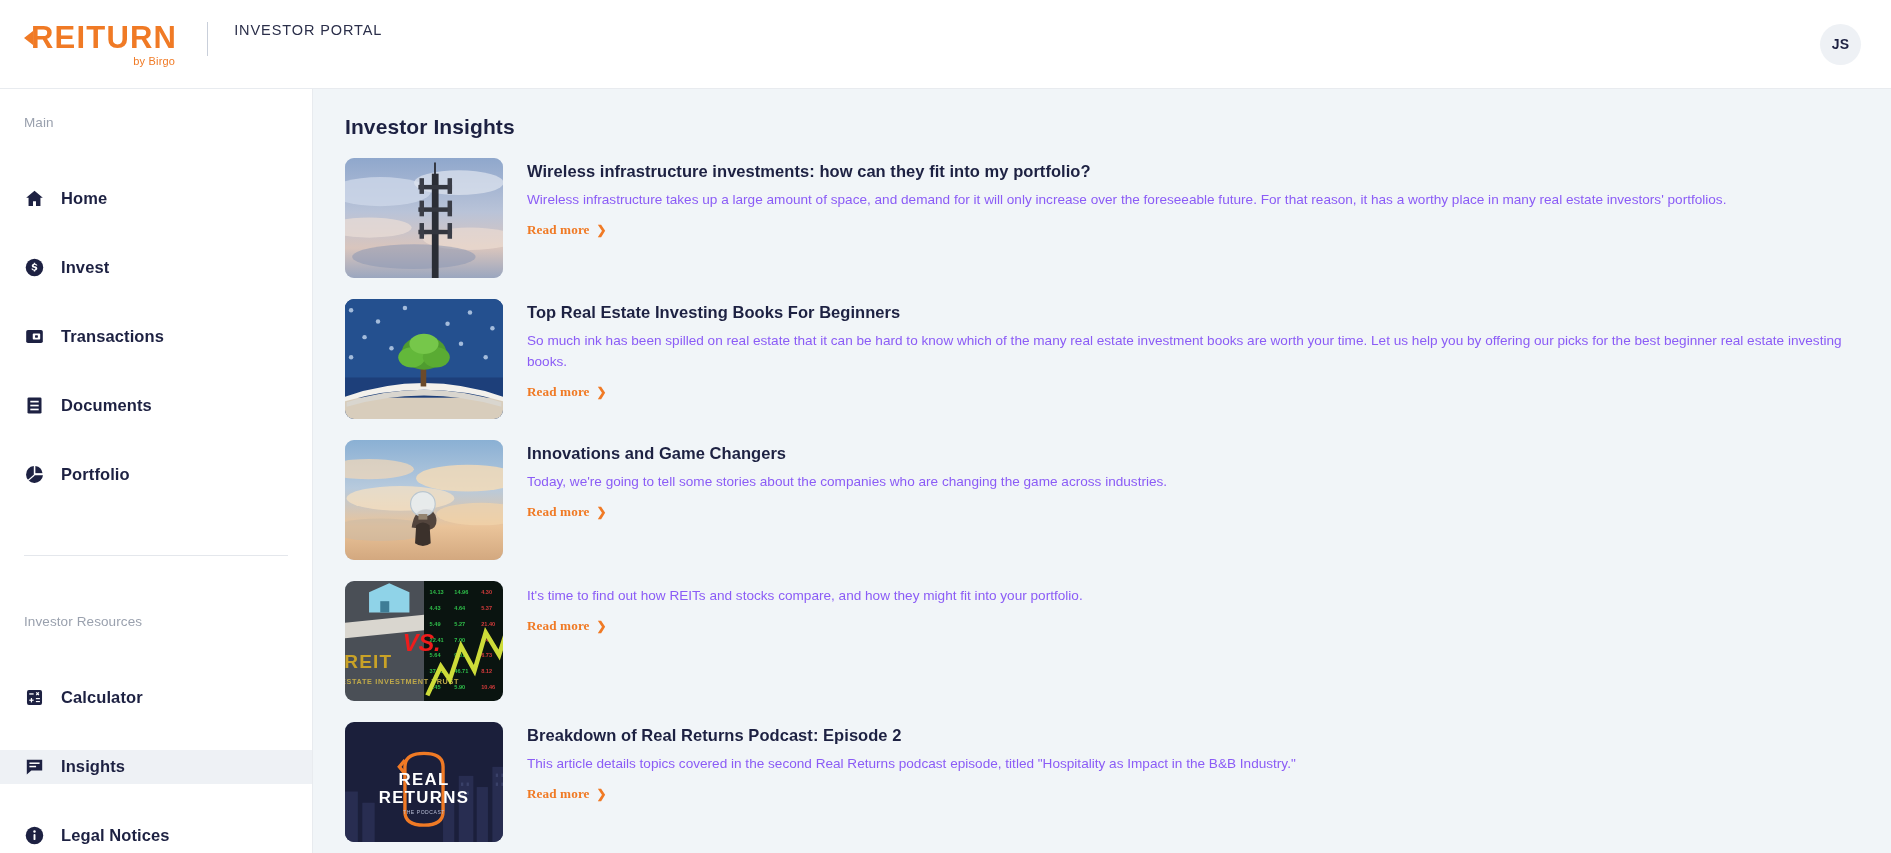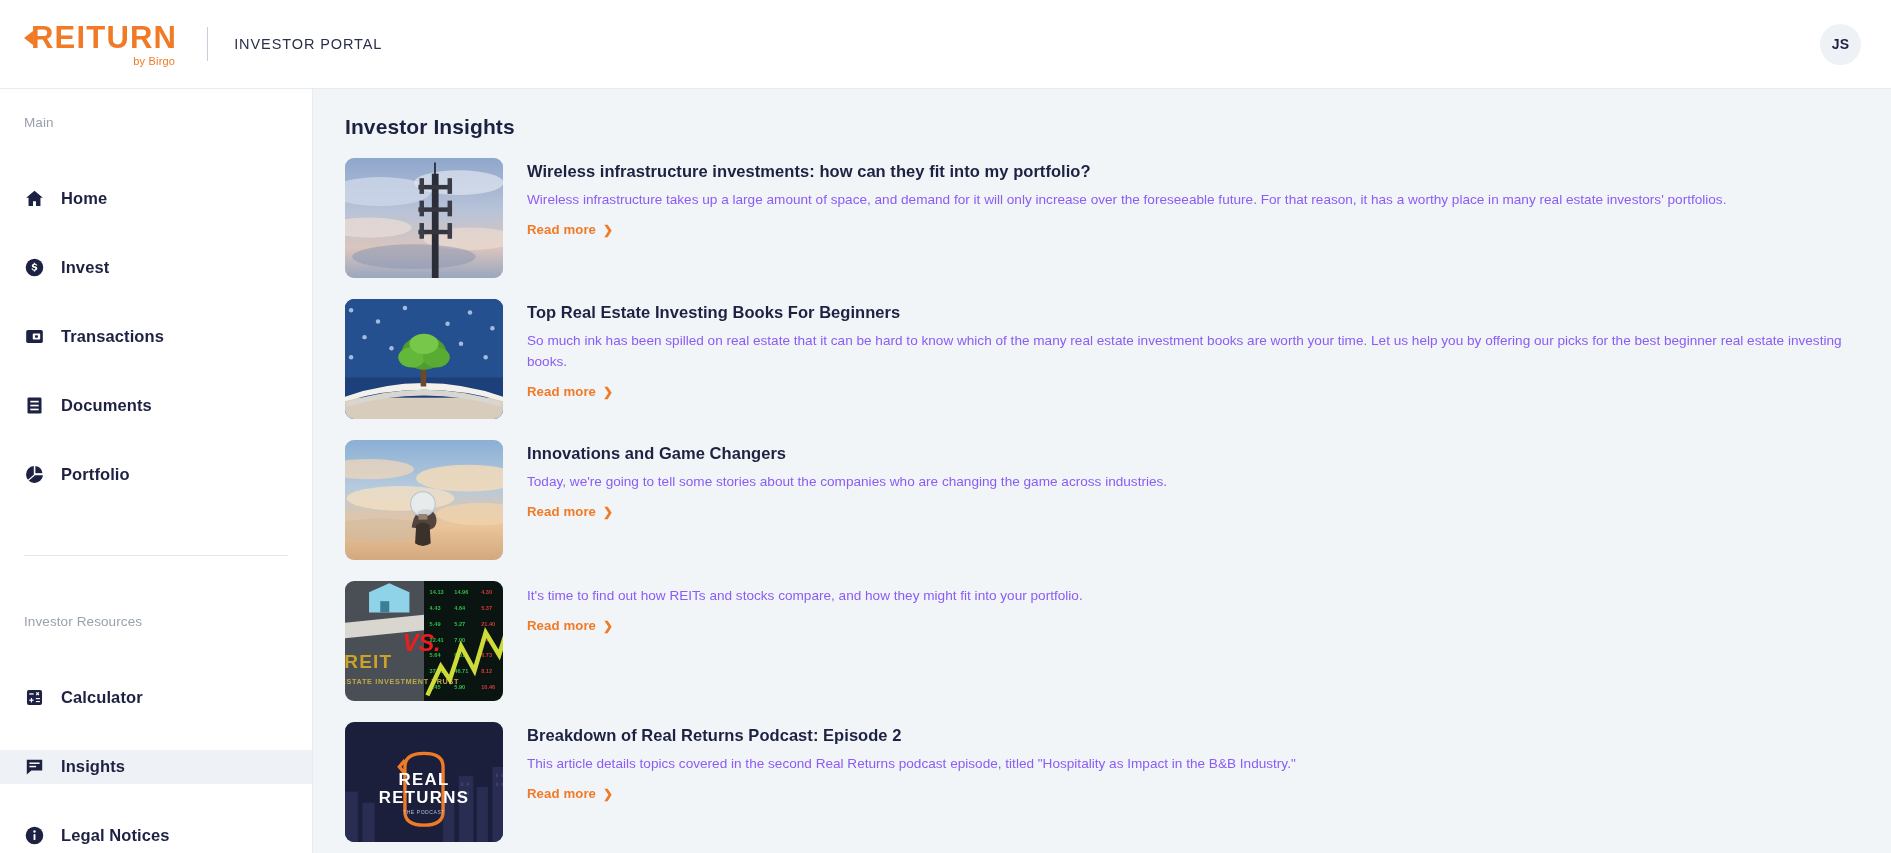--- a/index.html
+++ b/index.html
@@ -13,21 +13,21 @@
 
   
   .topbar {
     height: 89px; min-height: 89px;
     background: #ffffff;
     display: flex; align-items: center;
     padding: 0 30px 0 24px;
     border-bottom: 1px solid #e8ebef;
     position: relative; z-index: 5;
   }
-  .brand { display: flex; align-items: center; gap: 0; }
+  .brand { display: flex; gap: 0; }
   .logo-block { display: flex; flex-direction: column; align-items: flex-end; line-height: 1; }
   .logo-wrap { display: flex; align-items: center; }
   .logo-arrow {
     width: 0; height: 0; margin-right: -2px; margin-bottom: 12px;
     border-top: 7px solid transparent;
     border-bottom: 7px solid transparent;
     border-right: 9px solid #F07A25;
   }
   .logo-text {
     font-size: 31px; font-weight: 700; letter-spacing: 1.2px;
@@ -99,21 +99,21 @@
     font-size: 16.5px; font-weight: 700; color: #1d2142;
     margin-bottom: 8px; letter-spacing: .05px;
   }
   .article-desc {
     font-size: 13.6px; color: #8b5cf6; line-height: 1.55;
     margin-bottom: 10px; max-width: 1420px;
   }
   .read-more {
     display: inline-flex; align-items: center; gap: 7px;
     color: #F07A25; font-size: 13.2px; font-weight: 600;
-    cursor: pointer; letter-spacing: .1px;
+    cursor: pointer; letter-spacing: .1px; font-family: Liberation Serif, serif;
   }
   .read-more .chev { font-size: 12px; font-weight: 700; line-height: 1; }
 </style>
 </head>
 <body>
 
 <div class="app">
 
   <div class="topbar">
     <div class="brand">

